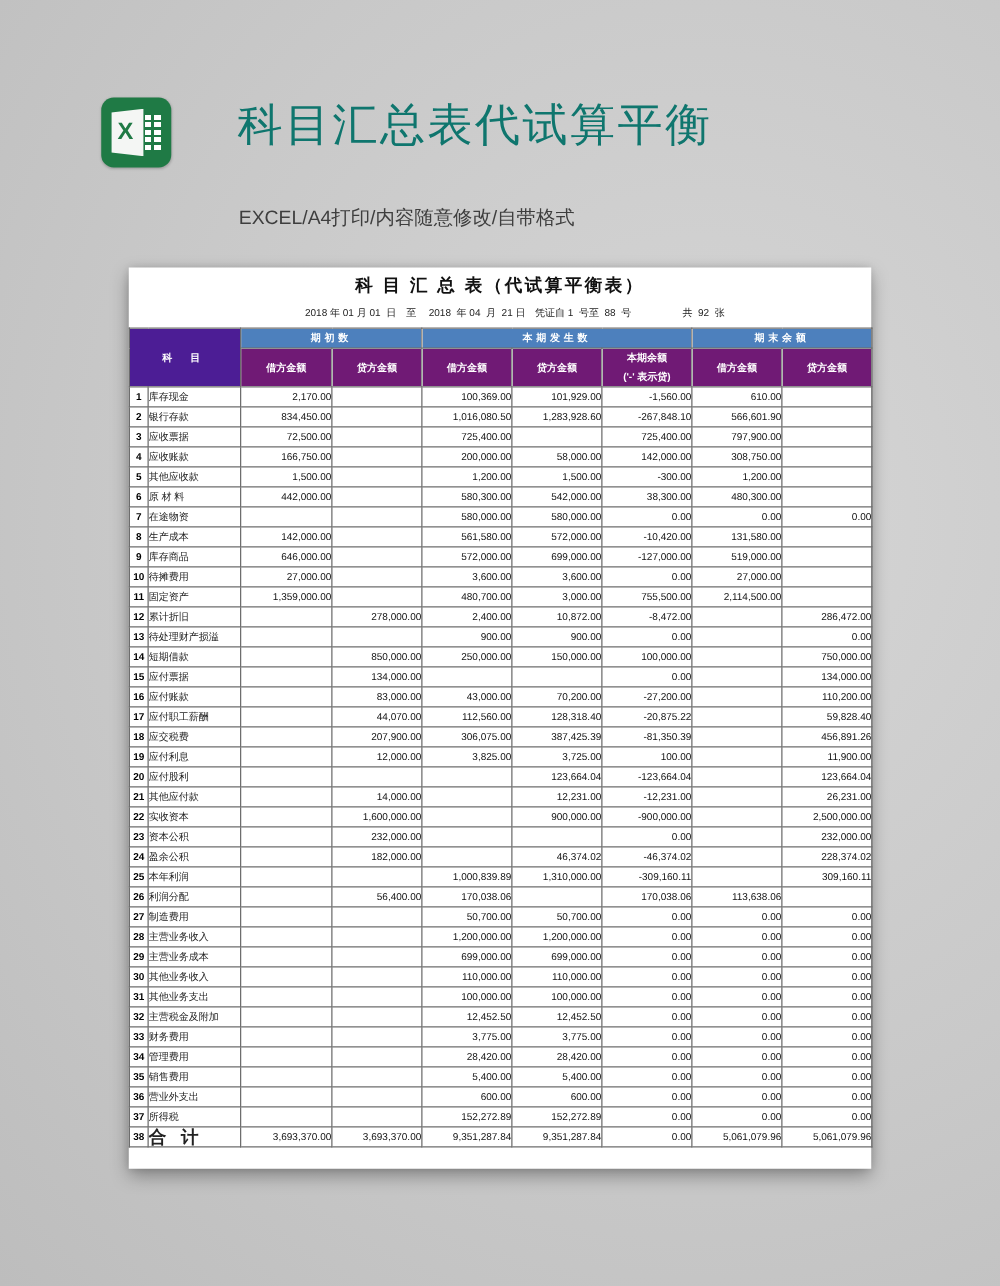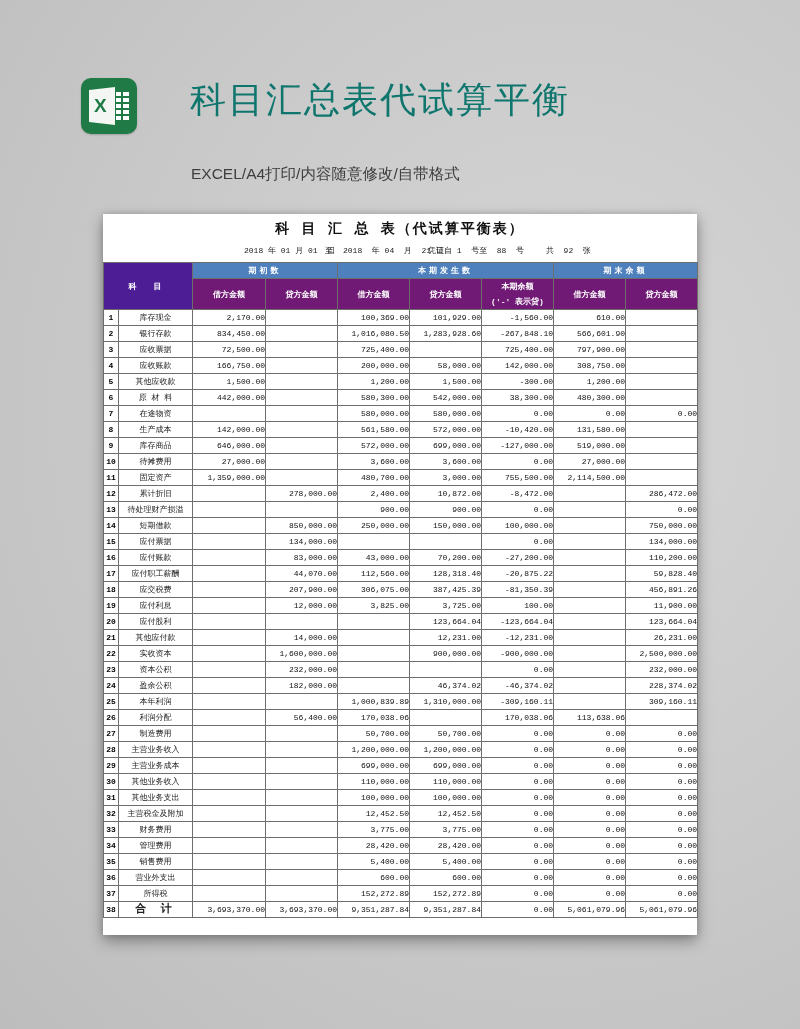--- a/index.html
+++ b/index.html
@@ -33,21 +33,20 @@
     position:absolute; left:190px; top:76px; font-size:36px; color:#0f766e;
     letter-spacing:2px; font-weight:normal;
   }
   .sub-title {
     position:absolute; left:191px; top:128px; font-size:15.5px; color:#3e3e3e;margin-top:36px;
   }
   .sheet {
     position:absolute; left:103px; top:214px; width:594px; height:721px;
     background:#ffffff;
     box-shadow: 0 6px 14px rgba(0,0,0,.35), 0 0 6px rgba(0,0,0,.15);
-    font-family: Liberation Mono, monospace;
   }
   .sheet-title {
     position:absolute; left:0; top:6px; width:100%; text-align:center;
     font-size:14px; font-weight:bold; color:#111; letter-spacing:2px;
   }
   .meta {
     position:absolute; top:31px; font-size:8px; color:#222; white-space:pre;
   }
   table.grid {
     position:absolute; left:0; top:48px; border-collapse:collapse; table-layout:fixed;
@@ -60,23 +59,23 @@
   th.subject {
     background:#4c1d95; color:#fff; font-size:9.5px; letter-spacing:6px; font-weight:bold;
   }
   th.group {
     background:#4d80bd; color:#fff; font-size:9px; letter-spacing:3px; height:29px; font-weight:bold;
   }
   th.col {
     background:#701a75; color:#fff; font-size:8.5px; height:29px; line-height:11px; font-weight:bold;
   }
   td.num { text-align:center; font-weight:bold; font-size:9px; }
-  td.name { text-align:center; color:#222; }
+  td.name { text-align:left; color:#222; }
   td.amt { text-align:right; padding-right:3px; color:#111; }
-  tr.total td.name { font-weight:bold; letter-spacing:4px; font-size:11px; }
+  tr.total td.name { font-weight:bold; letter-spacing:4px; font-size:14px; }
 </style>
 </head>
 <body>
 
 <div class="app-icon">
   <div class="page"></div>
   <div class="x">X</div>
   <div class="grid"></div>
 </div>
 <div class="main-title">科目汇总表代试算平衡</div>

